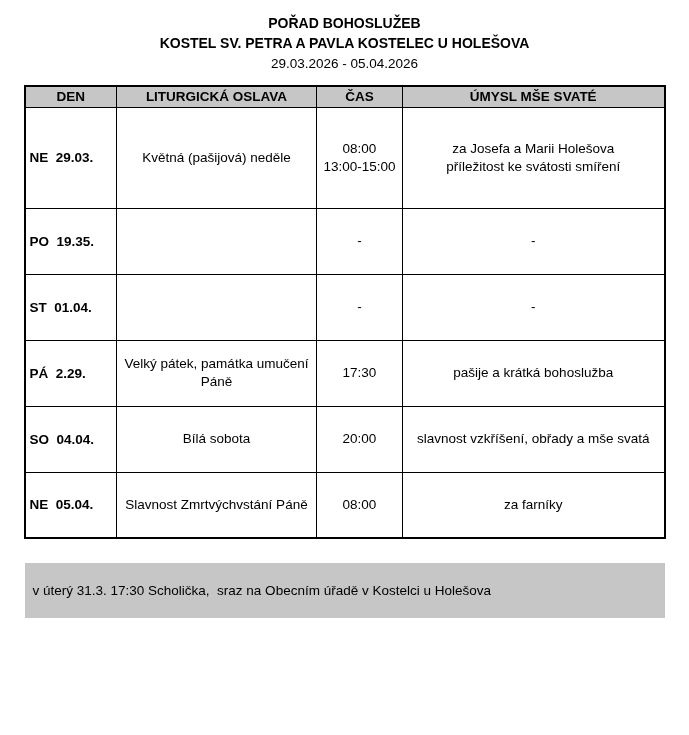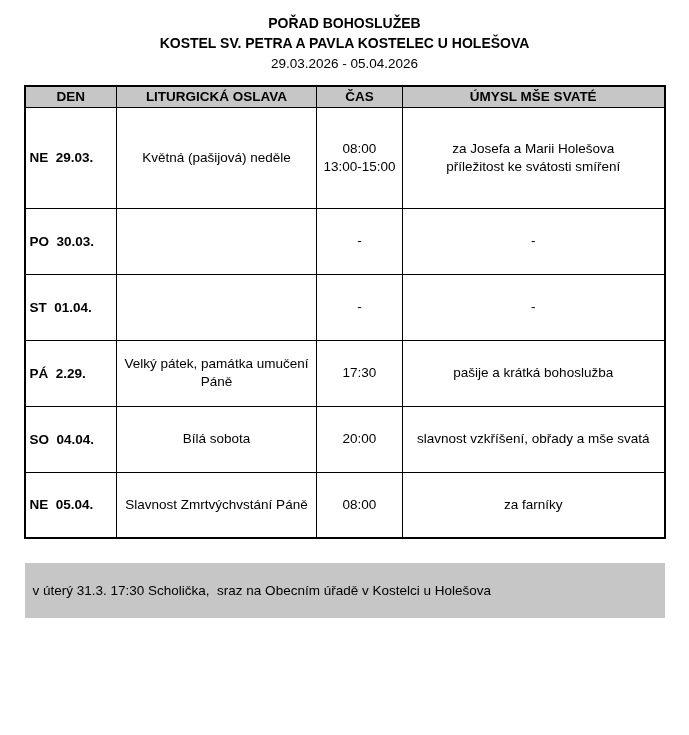--- a/index.html
+++ b/index.html
@@ -136,21 +136,21 @@
         </td>
         <td class="intention-cell">
           <div class="dual">
             <div>za Josefa a Marii Holešova</div>
             <div>příležitost ke svátosti smíření</div>
           </div>
         </td>
       </tr>
 
       <tr class="row-normal">
-        <td class="day-cell">PO  30.03.</td>
+        <td class="day-cell">PO  19.35.</td>
         <td class="celebration-cell"></td>
         <td class="time-cell">-</td>
         <td class="intention-cell">-</td>
       </tr>
 
 
       <tr class="row-normal">
         <td class="day-cell">ST  01.04.</td>
         <td class="celebration-cell"></td>
         <td class="time-cell">-</td>

